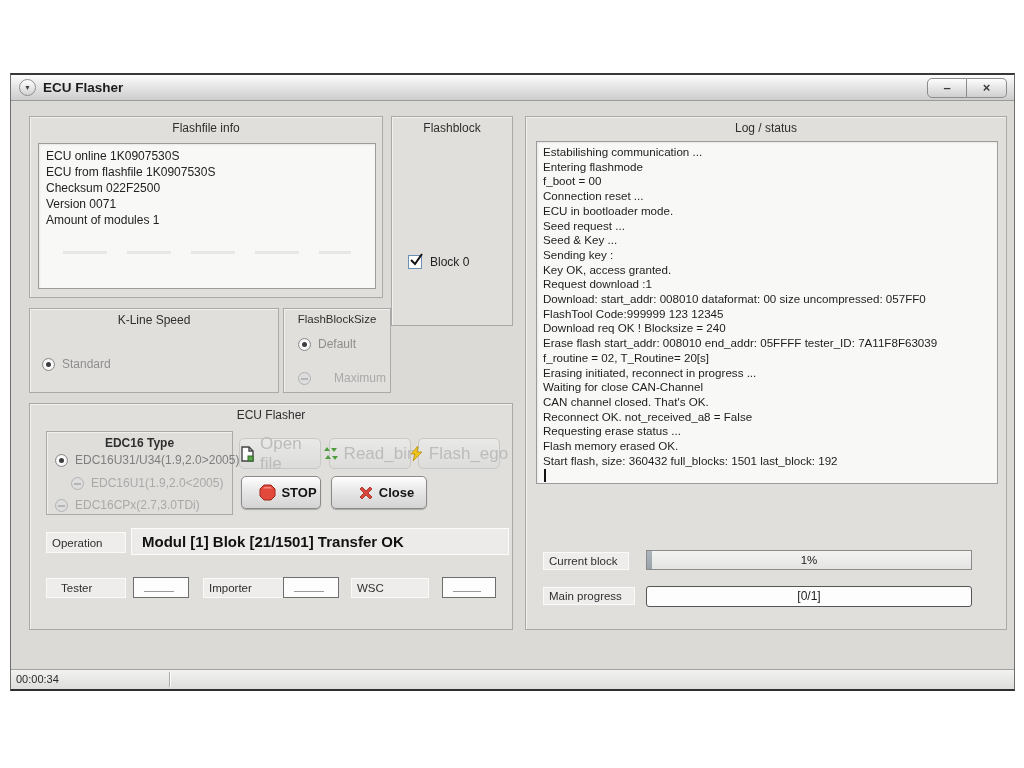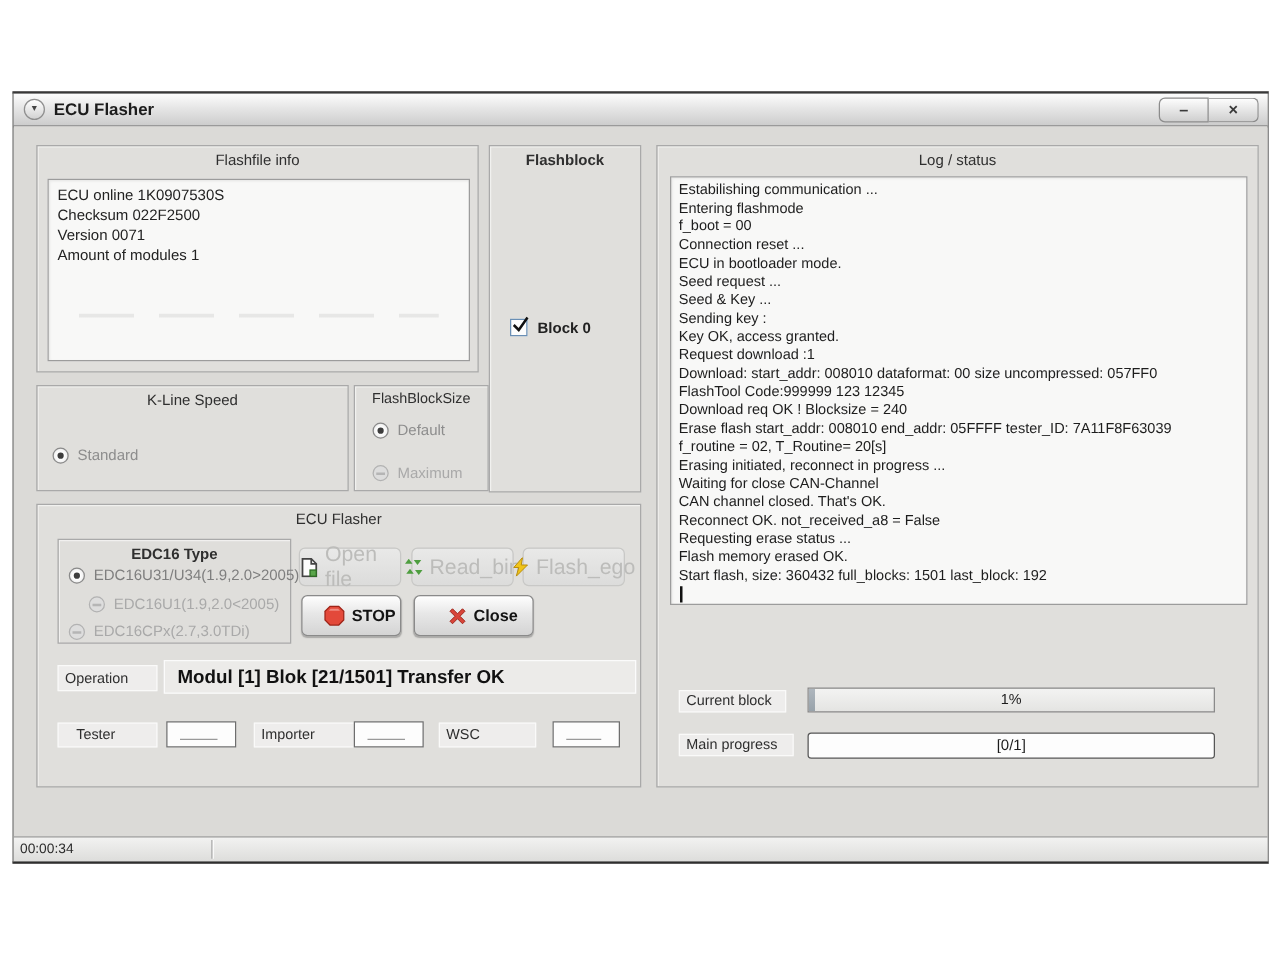--- a/index.html
+++ b/index.html
@@ -125,29 +125,30 @@
     </div>
   </div>
 
   <div class="bodyarea">
 
     <div class="groupbox" style="left:18px; top:14px; width:354px; height:182px;">
       <div class="gb-title">Flashfile info</div>
       <div class="white-box" style="left:8px; top:26px; width:338px; height:146px;">
         <div class="info-lines">
             <div class="line">ECU online 1K0907530S</div>
+            <div class="line">ECU from flashfile 1K0907530S</div>
             <div class="line">Checksum 022F2500</div>
             <div class="line">Version 0071</div>
             <div class="line">Amount of modules 1</div>
           </div>
         <div class="ghost-row"></div>
       </div>
     </div>
 
-    <div class="groupbox" style="left:380px; top:14px; width:122px; height:278px;font-weight:bold;">
+    <div class="groupbox" style="left:380px; top:14px; width:122px; height:210px;">
       <div class="gb-title">Flashblock</div>
       <div class="check-row" style="left:16px; top:138px;">
         <div class="checkbox">
           <svg width="16" height="16" viewBox="0 0 16 16">
             <path d="M2 8 L6 12 L13 2" stroke="#111" stroke-width="2" fill="none"></path>
           </svg>
         </div>
         <div class="check-label">Block 0</div>
       </div>
     </div>
@@ -159,21 +160,21 @@
         <div class="radio-label">Standard</div>
       </div>
     </div>
 
     <div class="groupbox" style="left:272px; top:206px; width:108px; height:85px;">
       <div class="gb-title" style="font-size:11.5px;">FlashBlockSize</div>
       <div class="radio-row" style="left:14px; top:28px;">
         <div class="radio sel"></div>
         <div class="radio-label">Default</div>
       </div>
-      <div class="radio-row" style="left:14px; top:62px;">
+      <div class="radio-row" style="left:14px; top:62px;gap:16px;">
         <div class="radio dis"></div>
         <div class="radio-label dim">Maximum</div>
       </div>
     </div>
 
     <div class="groupbox" style="left:18px; top:301px; width:484px; height:227px;">
       <div class="gb-title">ECU Flasher</div>
     </div>
 
     <div class="groupbox" style="left:35px; top:329px; width:187px; height:84px; background:#dfdedb;">

